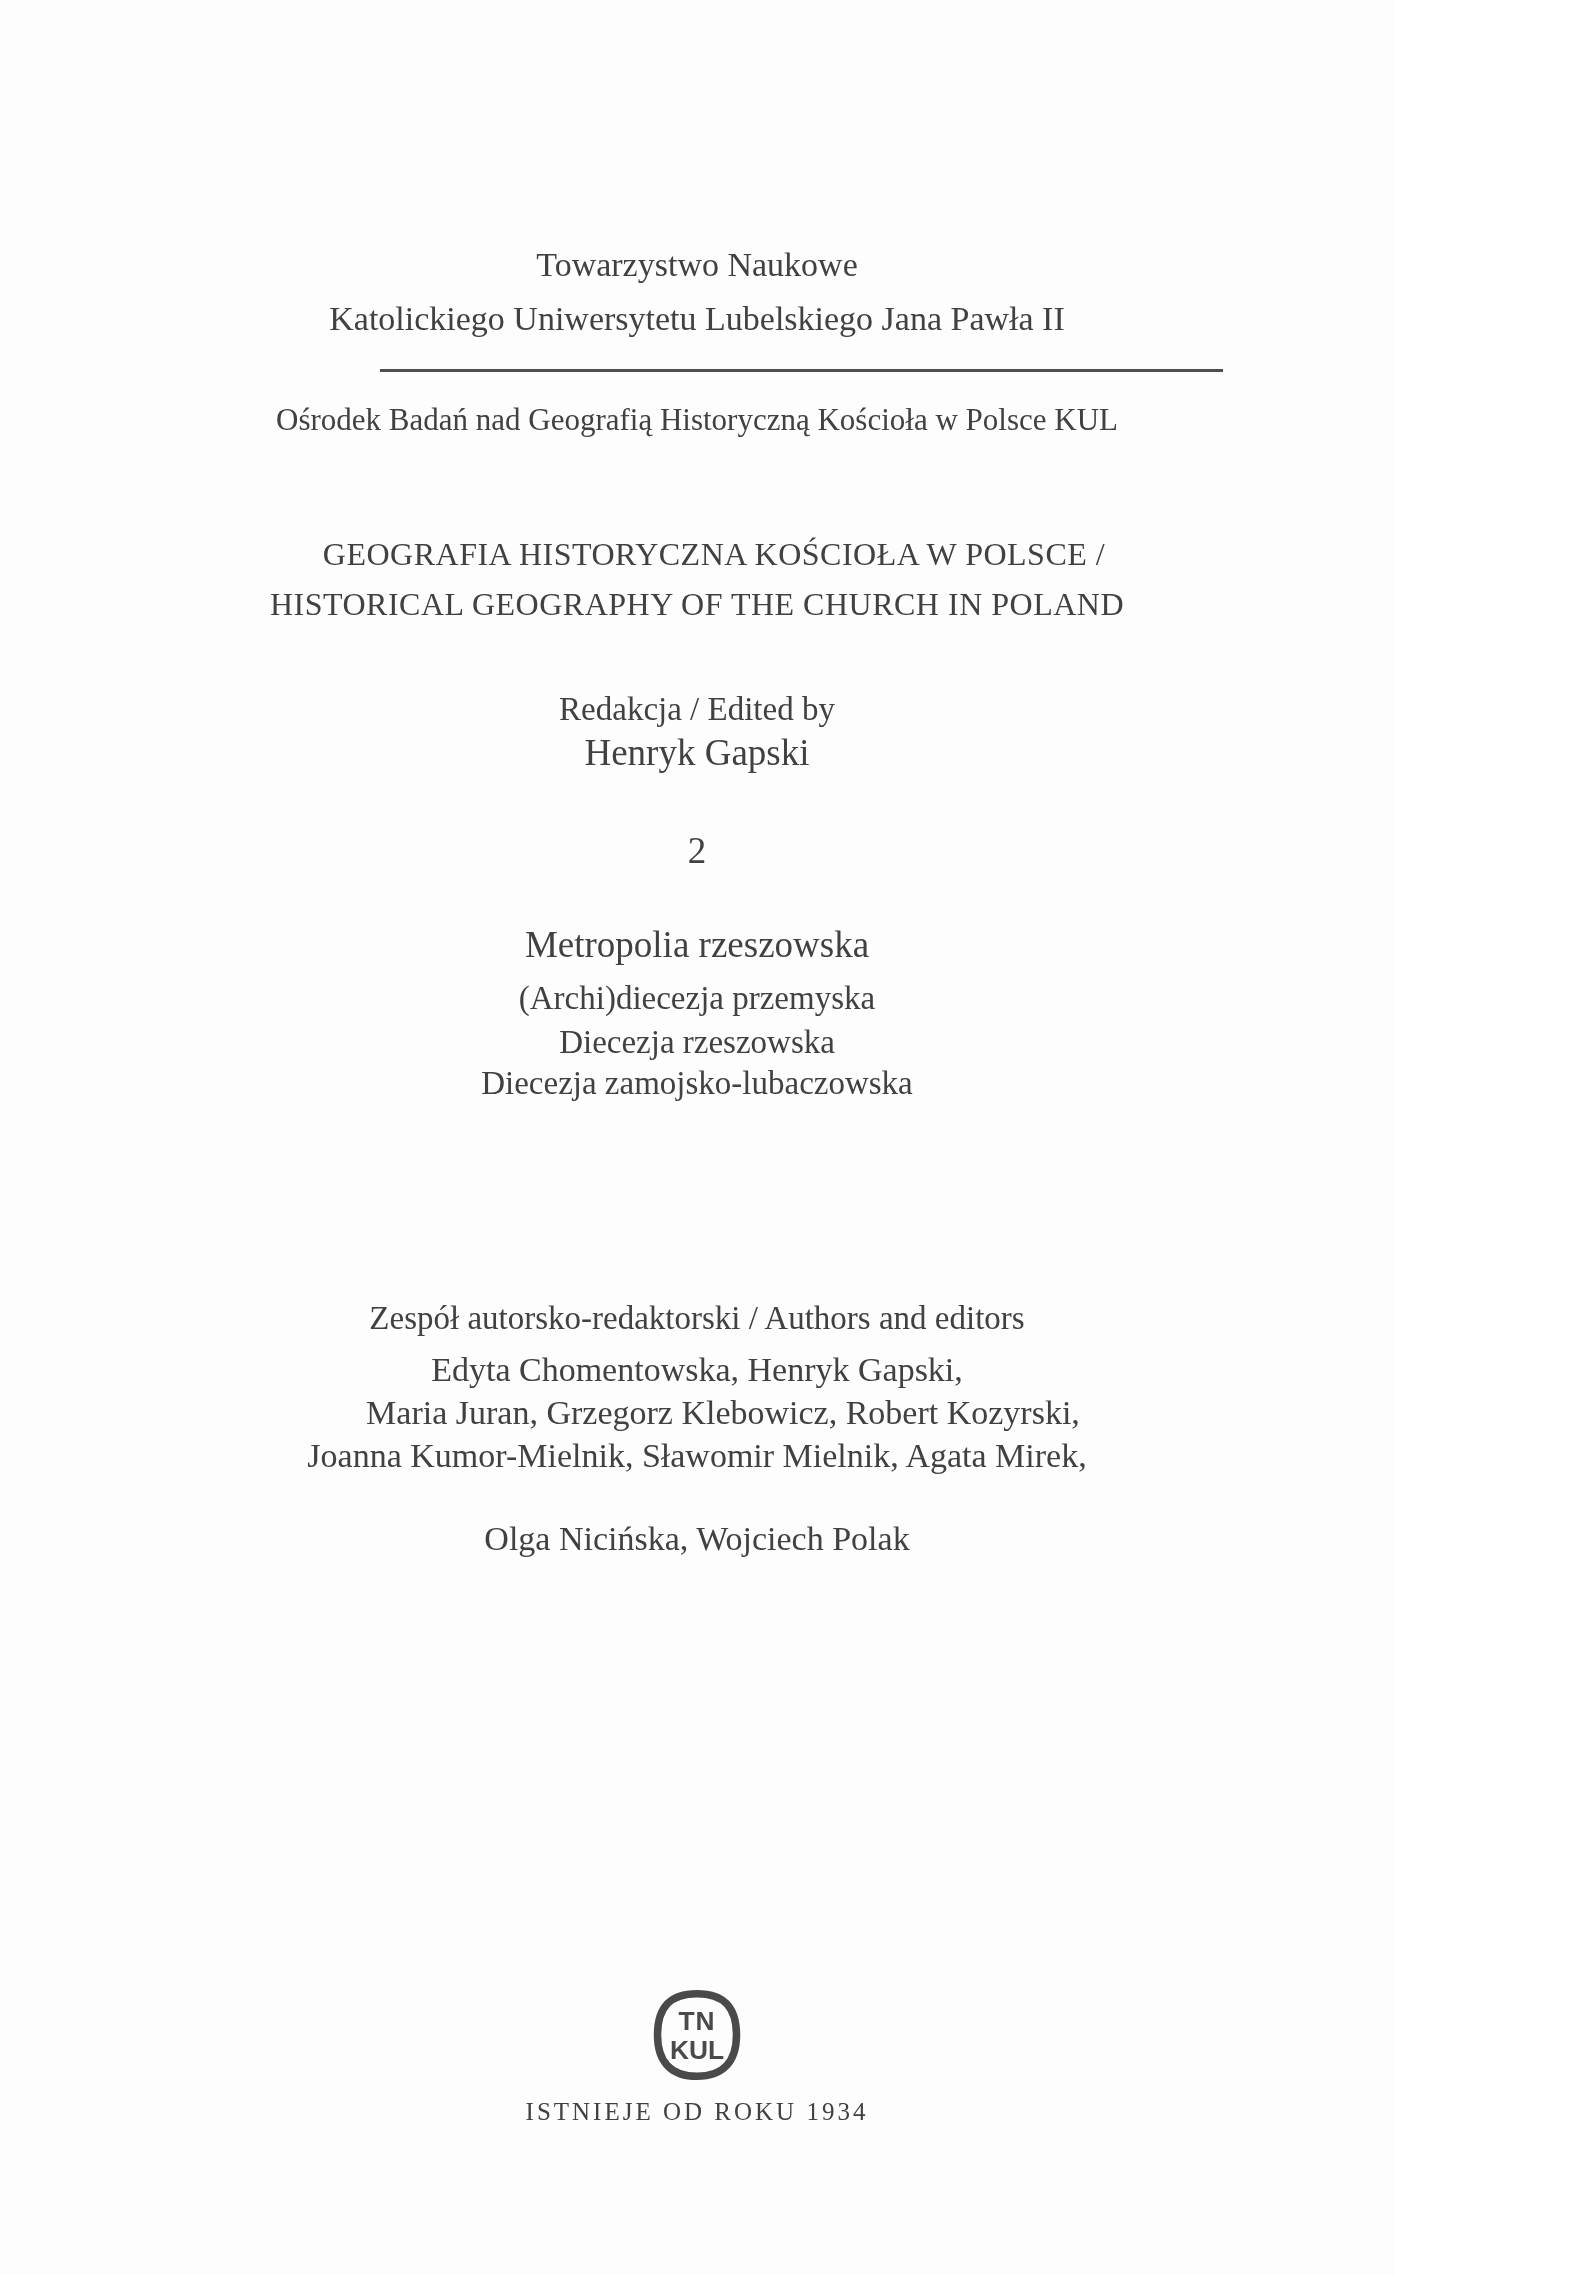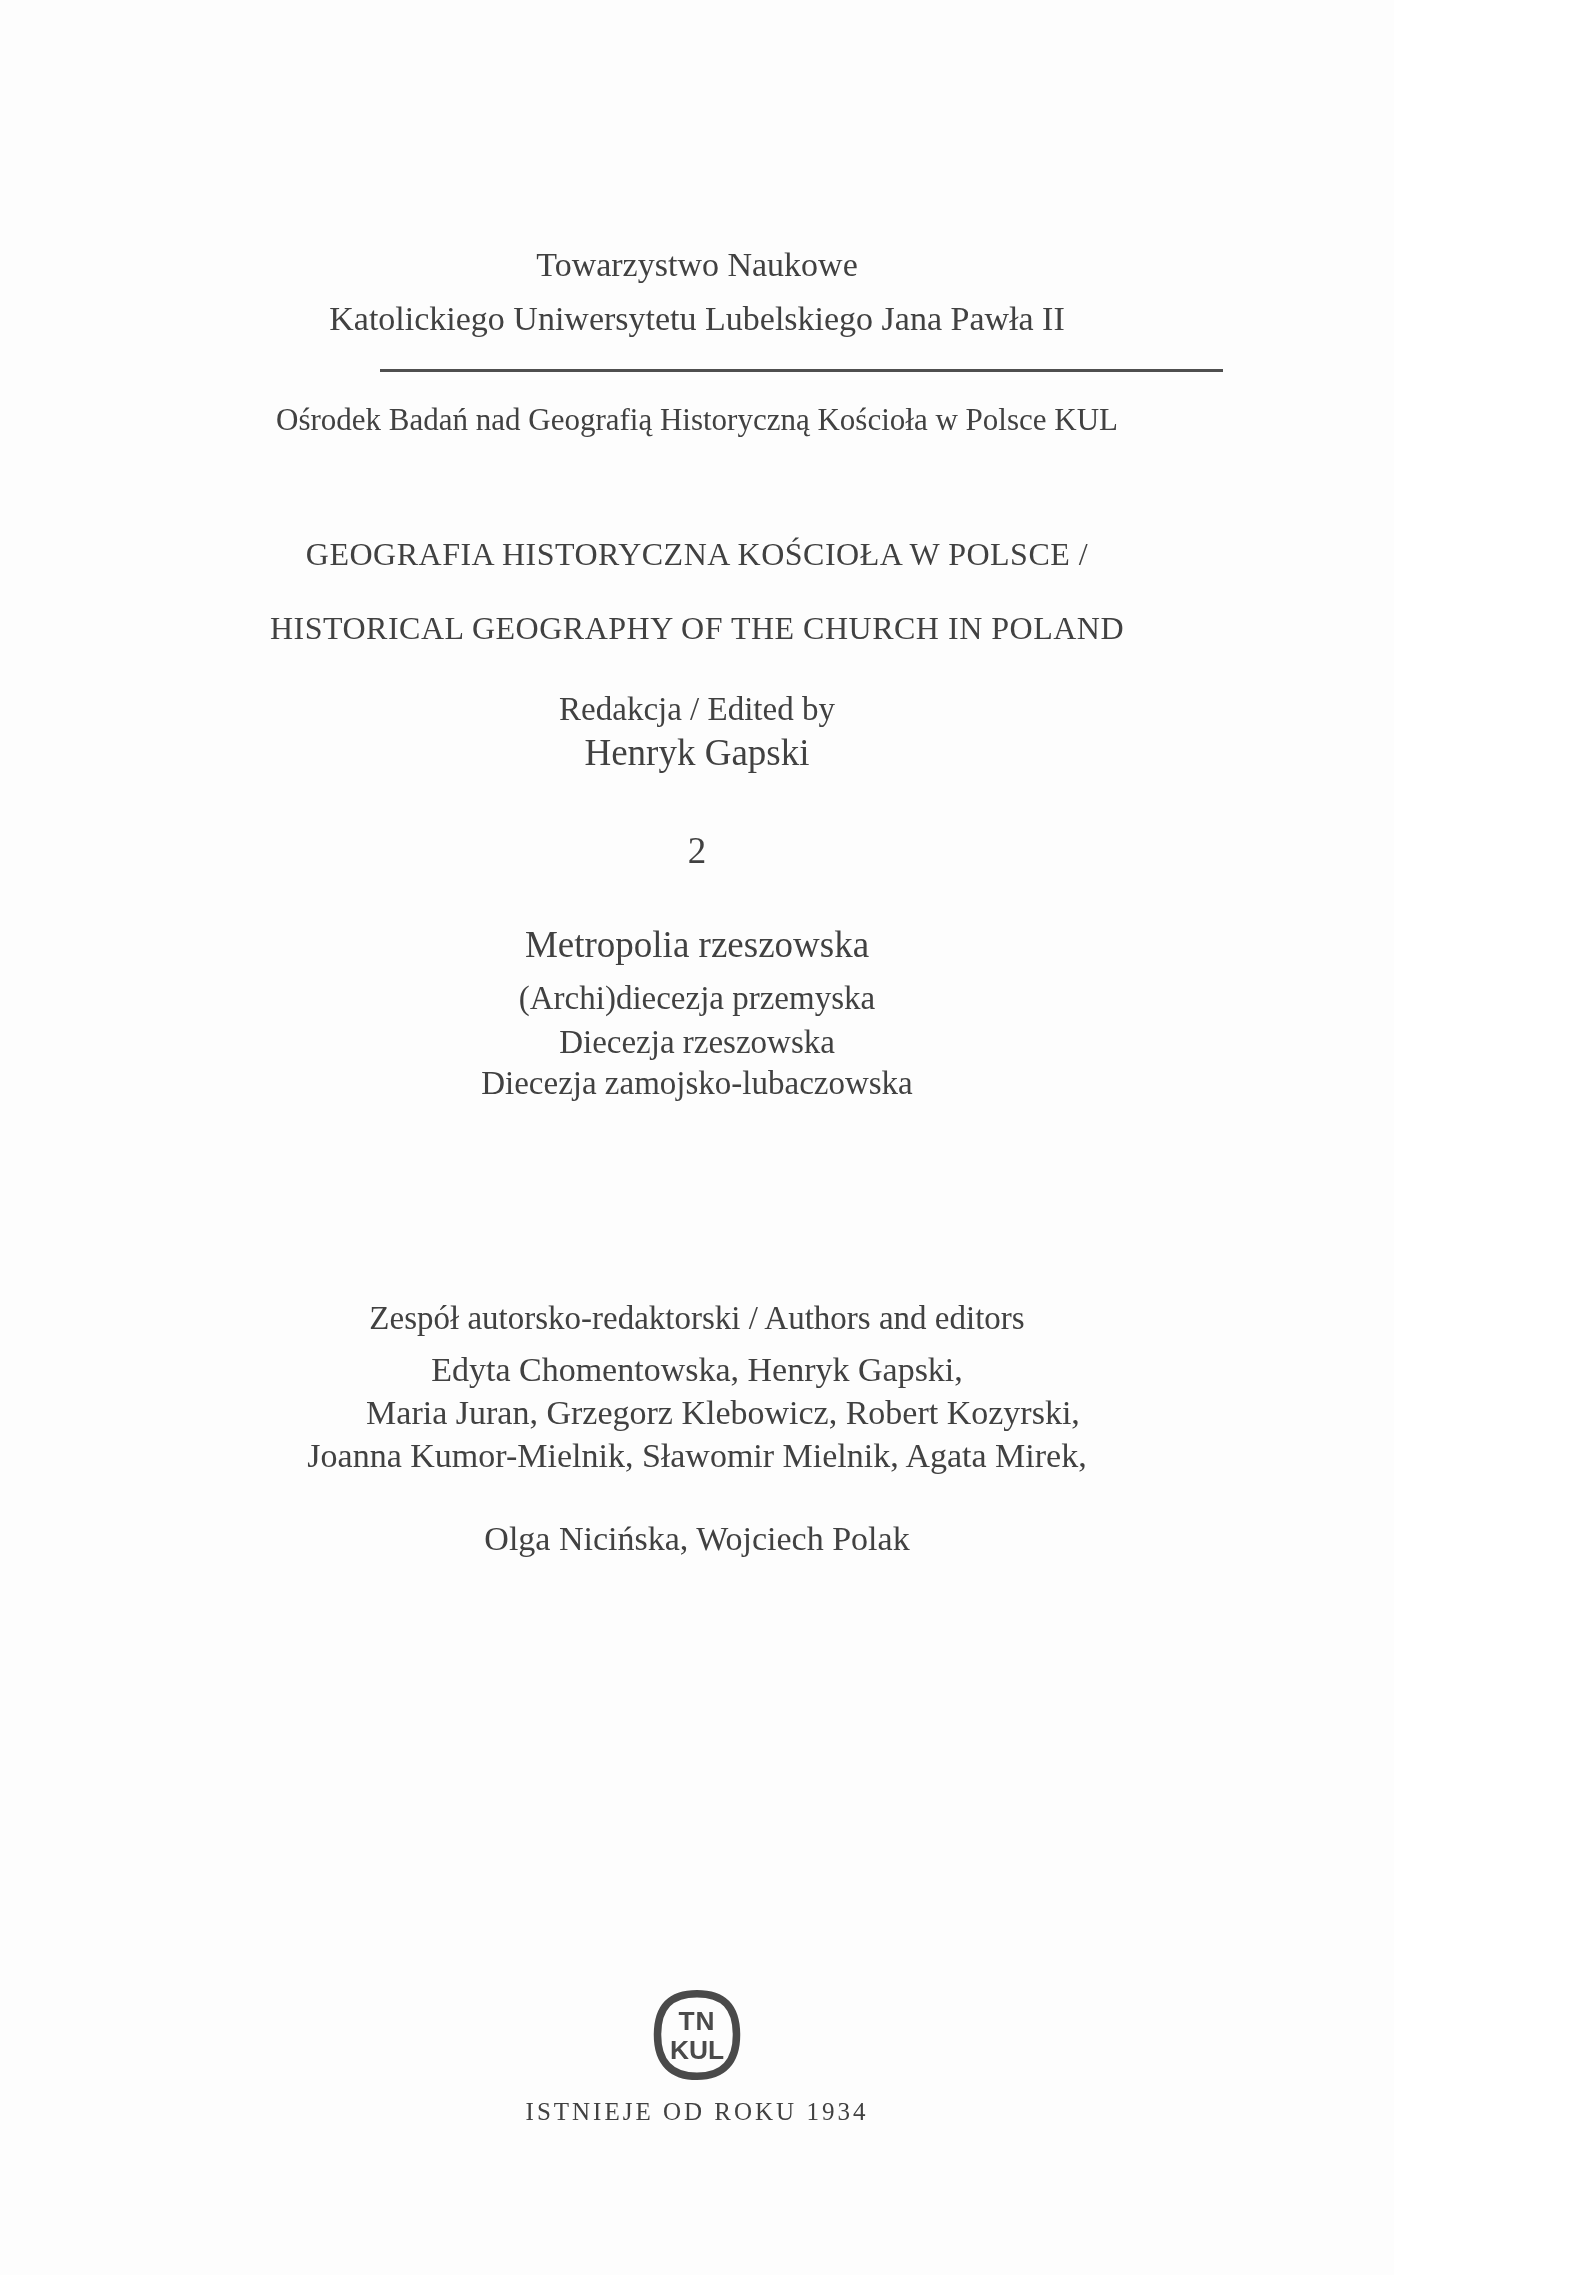--- a/index.html
+++ b/index.html
@@ -28,22 +28,22 @@
   }
   .pub1   { top: 246px;  font-size: 34px; }
   .pub2   { top: 300px;  font-size: 34px; }
   .rule   {
     position: absolute;
     top: 369px; left: 380px;
     width: 843px; height: 3px;
     background: var(--rule);
   }
   .inst   { top: 403px;  font-size: 31px; }
-  .ser1   { top: 537px;  font-size: 32px; letter-spacing: 0.5px; }
-  .ser2   { top: 587px;  font-size: 32px; letter-spacing: 0.5px; margin-top: 24px; }
+  .ser1   { top: 537px;  font-size: 32px; letter-spacing: 0.5px; margin-left: 17px; }
+  .ser2   { top: 587px;  font-size: 32px; letter-spacing: 0.5px; }
   .red    { top: 691px;  font-size: 33px; }
   .editor { top: 733px;  font-size: 37px; }
   .vol    { top: 831px;  font-size: 37px; }
   .mtitle { top: 925px;  font-size: 37px; }
   .sub1   { top: 980px;  font-size: 33px; }
   .sub2   { top: 1024px; font-size: 33px; }
   .sub3   { top: 1065px; font-size: 33px; }
   .ahead  { top: 1300px; font-size: 33px; }
   .a1     { top: 1351px; font-size: 34px; }
   .a2     { top: 1394px; font-size: 34px; margin-left: 26px; }

